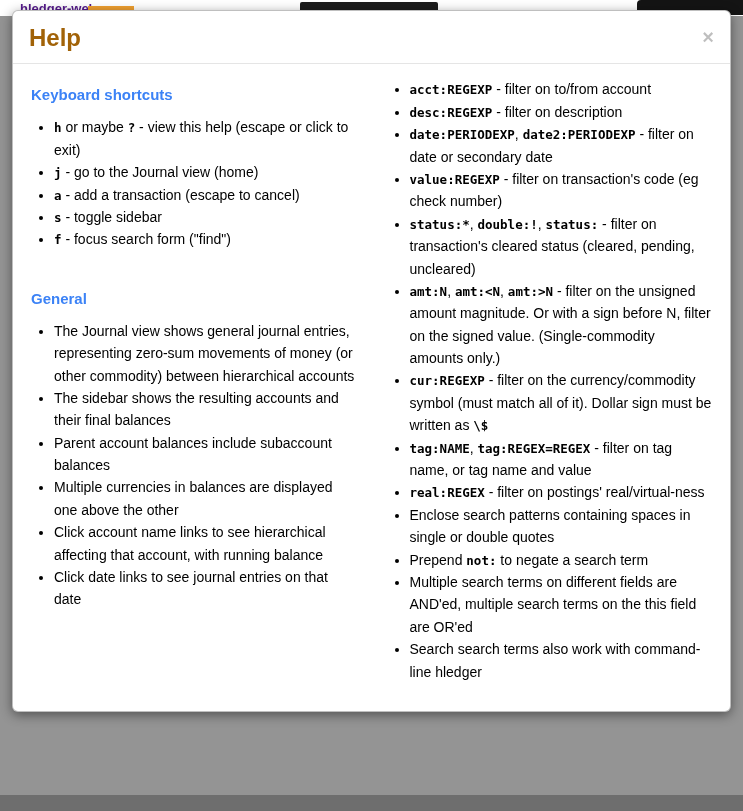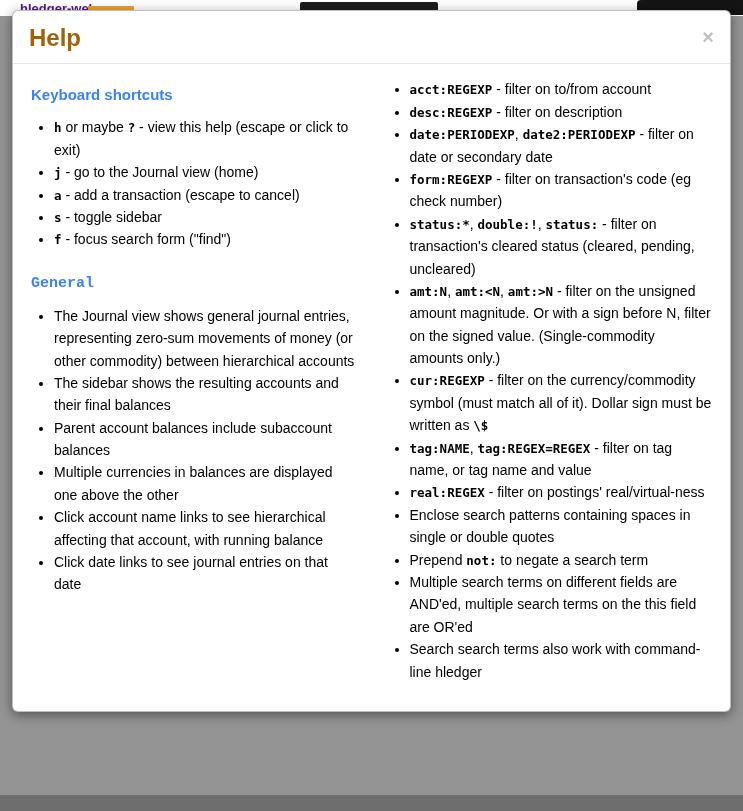--- a/index.html
+++ b/index.html
@@ -52,21 +52,21 @@
     padding: 14px 3px 24px;
     display: flex;
     font-size: 14px; line-height: 1.6; color: #000;
   }
   .col { width: 50%; padding: 0 15px; }
 
   .section-heading {
     font-size: 15px; font-weight: bold; color: #3b82f6;
     margin: 5px 0 9px;
   }
-  .section-heading.spaced { margin-top: 21px; font-family: Liberation Mono, monospace; }
+  .section-heading.spaced { margin-top: 36px; }
 
   ul.help-list { margin: 0 0 4px; padding-left: 23px; }
   ul.help-list li { margin: 0; }
 
   code {
     font-family: "DejaVu Sans Mono", "Liberation Mono", monospace;
     font-weight: bold;
     font-size: 12.5px;
     color: #000;
     white-space: nowrap;
@@ -109,21 +109,21 @@
           <li>Multiple currencies in balances are displayed one above the other</li>
           <li>Click account name links to see hierarchical affecting that account, with running balance</li>
           <li>Click date links to see journal entries on that date</li>
         </ul>
     </div>
     <div class="col">
       <ul class="help-list">
           <li><code>acct:REGEXP</code> - filter on to/from account</li>
           <li><code>desc:REGEXP</code> - filter on description</li>
           <li><code>date:PERIODEXP</code>, <code>date2:PERIODEXP</code> - filter on date or secondary date</li>
-          <li><code>form:REGEXP</code> - filter on transaction's code (eg check number)</li>
+          <li><code>value:REGEXP</code> - filter on transaction's code (eg check number)</li>
           <li><code>status:*</code>, <code>double:!</code>, <code>status:</code> - filter on transaction's cleared status (cleared, pending, uncleared)</li>
           <li><code>amt:N</code>, <code>amt:&lt;N</code>, <code>amt:&gt;N</code> - filter on the unsigned amount magnitude. Or with a sign before N, filter on the signed value. (Single-commodity amounts only.)</li>
           <li><code>cur:REGEXP</code> - filter on the currency/commodity symbol (must match all of it). Dollar sign must be written as <code>\$</code></li>
           <li><code>tag:NAME</code>, <code>tag:REGEX=REGEX</code> - filter on tag name, or tag name and value</li>
           <li><code>real:REGEX</code> - filter on postings' real/virtual-ness</li>
           <li>Enclose search patterns containing spaces in single or double quotes</li>
           <li>Prepend <code>not:</code> to negate a search term</li>
           <li>Multiple search terms on different fields are AND'ed, multiple search terms on the this field are OR'ed</li>
           <li>Search search terms also work with command-line hledger</li>
         </ul>

